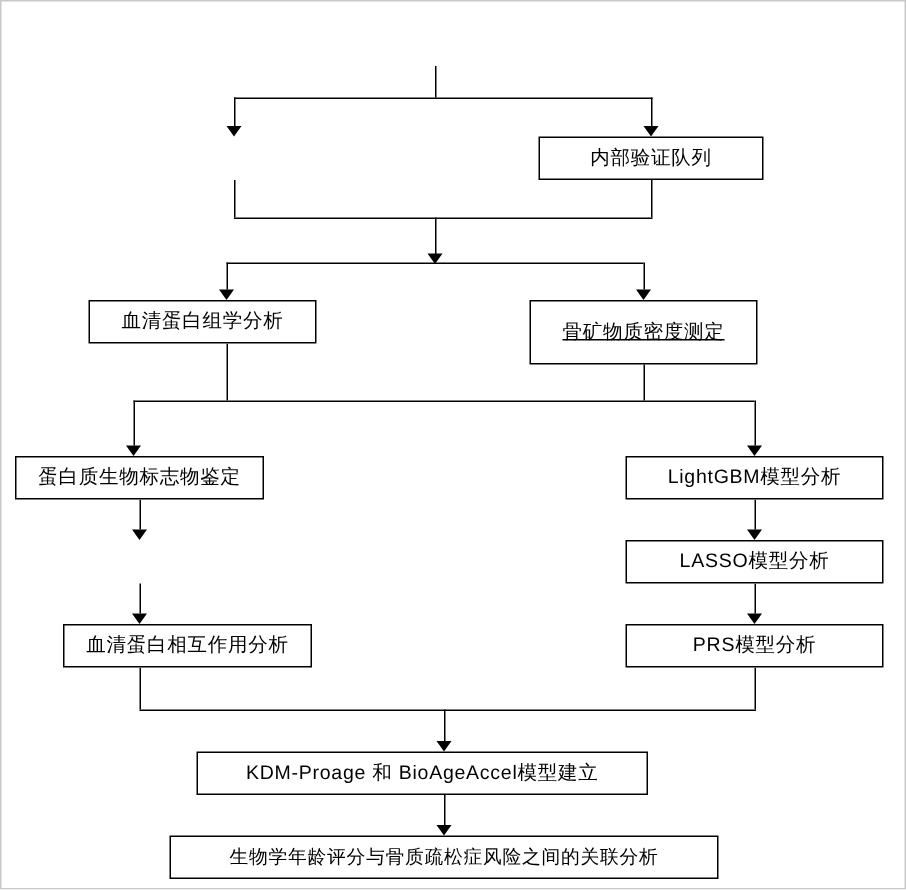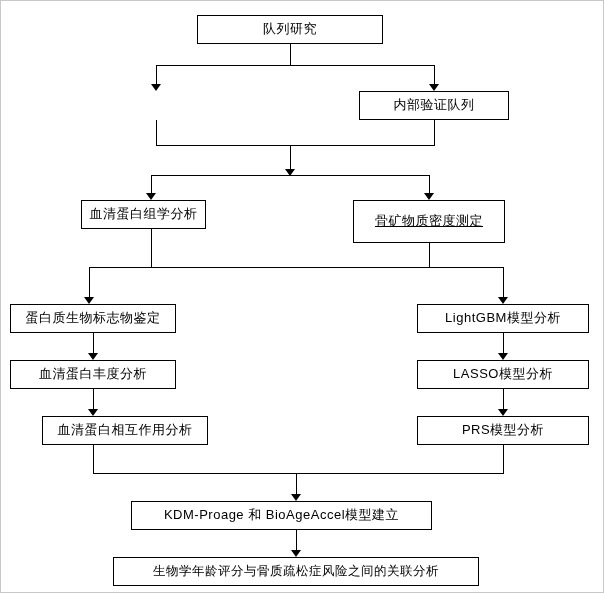--- a/index.html
+++ b/index.html
@@ -50,48 +50,42 @@
     border-right: 5px solid transparent;
     border-top: 7px solid #000000;
     z-index: 2;
   }
 </style>
 </head>
 <body>
 
 <div id="canvas">
 
-  <div class="node" style="left:196px; top:14px; width:186px; height:29px;">
-    <span>队列研究</span>
-  </div>
 
 
   <div class="node" style="left:358px; top:90px; width:150px; height:29px;justify-content:center;">
     <span>内部验证队列</span>
   </div>
 
-  <div class="node" style="left:80px; top:199px; width:125px; height:29px;">
+  <div class="node" style="left:58px; top:199px; width:152px; height:29px;">
     <span>血清蛋白组学分析</span>
   </div>
 
   <div class="node" style="left:352px; top:199px; width:152px; height:43px;text-decoration:underline;">
     <span>骨矿物质密度测定</span>
   </div>
 
   <div class="node" style="left:9px; top:303px; width:166px; height:29px;">
     <span>蛋白质生物标志物鉴定</span>
   </div>
 
   <div class="node" style="left:416px; top:303px; width:172px; height:29px;">
     <span>LightGBM模型分析</span>
   </div>
 
-  <div class="node" style="left:9px; top:359px; width:166px; height:29px;">
-    <span>血清蛋白丰度分析</span>
-  </div>
 
   <div class="node" style="left:416px; top:359px; width:172px; height:29px;">
     <span>LASSO模型分析</span>
   </div>
 
   <div class="node" style="left:9px; top:415px; width:166px; height:29px;margin-left:32px;">
     <span>血清蛋白相互作用分析</span>
   </div>
 
   <div class="node" style="left:416px; top:415px; width:172px; height:29px;text-align:center;">

